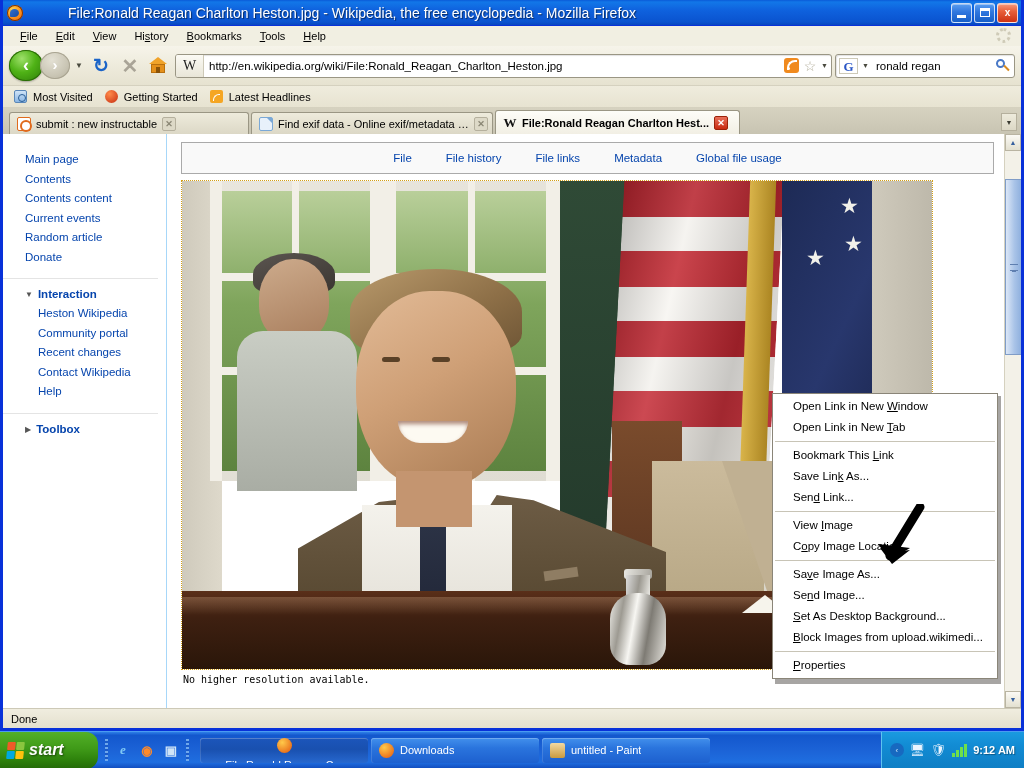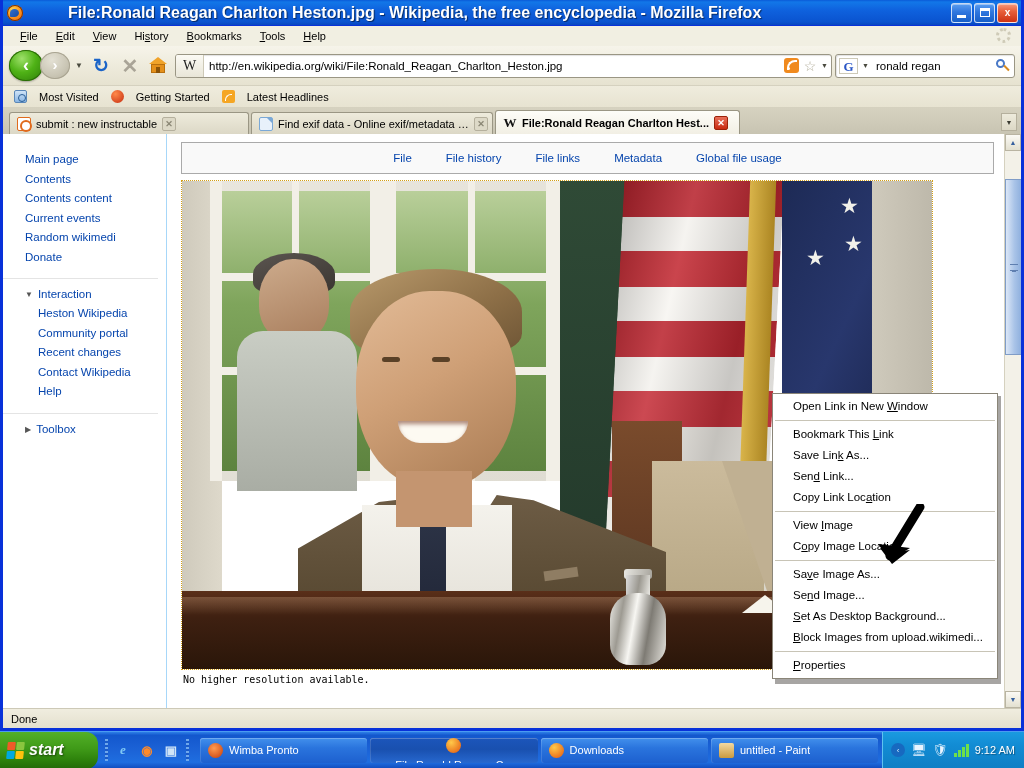--- a/index.html
+++ b/index.html
@@ -27,21 +27,21 @@
     border-radius:50%;
     background:radial-gradient(circle at 35% 30%,#ffd34e 0%,#ff9a1e 45%,#e8540c 100%);
     box-shadow:inset 0 0 0 1px #7a3206;
   }
   #titlebar .ffico::after{
     content:""; position:absolute; left:3px; top:4px; width:9px; height:8px;
     border-radius:50% 50% 50% 10%;
     background:linear-gradient(135deg,#2f6fd0,#1a4aa0);
   }
   #wintitle {
-    color:#fff; font-weight:bold; font-size:16px; flex:1;
+    color:#fff; font-weight:normal; font-size:14px; flex:1;
     text-shadow:1px 1px 1px rgba(0,0,0,.55);
     white-space:nowrap; overflow:hidden;padding-left:41px;
   }
   .winbtns { display:flex; gap:2px; padding-right:1px; }
   .winbtn {
     width:21px;height:20px; border-radius:3px; border:1px solid rgba(255,255,255,.75);
     display:flex; align-items:center; justify-content:center;
     color:#fff; font-size:10px; font-weight:bold; cursor:default;
     background:linear-gradient(180deg,#5b9ef0 0%,#2f76de 45%,#175fc8 100%);
     box-shadow:inset 0 1px 0 rgba(255,255,255,.4);
@@ -142,21 +142,21 @@
   }
   #magnify .lens{ position:absolute;left:4px;top:3px;width:9px;height:9px;border:2px solid #4a79c7;border-radius:50%;}
   #magnify .handle{ position:absolute;left:11px;top:11px;width:7px;height:2px;background:#d98b1f;transform:rotate(45deg);}
 
   
   #bookmarks{
     height:22px;flex:0 0 22px;display:flex;align-items:center;gap:2px;padding:0 6px;
     background:linear-gradient(180deg,#efecdd,#e7e3d1);
     border-bottom:1px solid #d5d1bf;
   }
-  .bm{ display:flex;align-items:center;gap:12px;padding:1px 5px;font-size:11px;color:#000;cursor:default;}
+  .bm{ display:flex;align-items:center;gap:6px;padding:1px 5px;font-size:11px;color:#000;cursor:default;}
   .bmico{ width:13px;height:13px;flex:0 0 13px;border-radius:2px;position:relative;}
   .bmico.folder{ background:linear-gradient(180deg,#cfe3f7,#8ab6e4); border:1px solid #5b87b8;}
   .bmico.folder::after{content:"";position:absolute;left:3px;top:3px;width:6px;height:6px;border:1.5px solid #2a5e96;border-radius:50%;}
   .bmico.ff{ border-radius:50%; background:radial-gradient(circle at 35% 30%,#ff8a4a,#c62d10); }
   .bmico.rss{ background:#f5a623;}
   .bmico.rss::after{content:"";position:absolute;left:3px;bottom:2px;width:6px;height:6px;border:1.5px solid #fff;border-right:0;border-bottom:0;border-radius:6px 0 0 0;}
 
   
   #tabstrip{
     height:26px;flex:0 0 26px;display:flex;align-items:flex-end;
@@ -197,21 +197,21 @@
   #pagescroll{ flex:1; display:flex; overflow:hidden; }
   #wsidebar{
     width:164px;flex:0 0 164px;background:#fff;padding-top:16px;
     border-right:1px solid #a7d7f9;
   }
   .wsect{ padding:0 0 8px 22px; }
   .wlink{ color:#0645ad; font-size:11.5px; line-height:19.5px; cursor:default; display:block; white-space:nowrap;}
   .wdiv{ height:1px;background:#e4e4e4;margin:3px 8px 6px 0; }
   .whead{ color:#4d4d4d;font-size:11.5px;line-height:19px;display:flex;align-items:center;gap:5px;}
   .whead .caret{ font-size:8px;color:#555; }
-  .whead .lbl{ color:#0645ad; }
+  .whead .lbl{ color:#0645ad;font-weight:bold; }
   .sub { padding-left:13px; }
 
   #wcontent{ flex:1; background:#fff; padding:8px 10px 0 14px; overflow:hidden; position:relative;}
   #filetabs{
     border:1px solid #aaa; background:#f9f9f9; height:32px;
     display:flex;align-items:center;justify-content:center;gap:34px;
   }
   #filetabs a{ color:#0645ad;font-size:11.5px;cursor:default;}
   #imgbox{
     margin-top:6px; width:752px; height:490px;
@@ -369,21 +369,21 @@
   .tico.pronto{ background:radial-gradient(circle at 40% 35%,#ff9b52,#c63a08); }
   .tico.paint{ border-radius:2px; background:linear-gradient(180deg,#f3d9a0,#c99a3f); }
   #tray{
     height:37px;display:flex;align-items:center;gap:6px;padding:0 9px 0 8px;
     background:linear-gradient(180deg,#1a9ae0 0%,#128cd4 35%,#0f7ec4 100%);
     border-left:1px solid #5fc2f0;
   }
   #tray .chev{ width:14px;height:14px;border-radius:50%;background:#1769c0;color:#cfe8fb;font-size:8px;
      display:flex;align-items:center;justify-content:center;}
   #tray .ti{ font-size:12px;color:#e9f4ff; }
-  #clock{ color:#fff;font-size:11px;text-shadow:1px 1px 1px rgba(0,0,0,.35); }
+  #clock{ color:#fff;font-size:11px;text-shadow:1px 1px 1px rgba(0,0,0,.35);font-weight:bold; }
   .bars{ display:flex;align-items:flex-end;gap:1px;height:13px;}
   .bars i{ width:3px;background:#6ee04a;display:block;}
 </style>
 </head>
 <body>
 
 <div id="window">
 
   <div id="titlebar">
     <div class="ffico"></div>
@@ -493,21 +493,21 @@
 
     <div id="pagearea">
       <div id="pagescroll">
 
         <div id="wsidebar">
           <div class="wsect">
             <a class="wlink">Main page</a>
             <a class="wlink">Contents</a>
             <a class="wlink">Contents content</a>
             <a class="wlink">Current events</a>
-            <a class="wlink">Random wikimedi</a>
+            <a class="wlink">Random article</a>
             <a class="wlink">Donate</a>
           </div>
           <div class="wdiv"></div>
           <div class="wsect">
             <div class="whead">
               <span class="caret">▼</span>
               <span class="lbl">Interaction</span>
             </div>
             <div class="sub">
               <a class="wlink">Heston Wikipedia</a>
@@ -619,25 +619,25 @@
                 <div class="neck"></div>
                 <div class="body"></div>
             </div>
           </div>
 
           <div id="caption">No higher resolution available.</div>
 
           <div id="ctxshadow"></div>
           <div id="ctxmenu">
             <div class="item">Open Link in New <u>W</u>indow</div>
+            <div class="item">Open Link in New <u>T</u>ab</div>
             <div class="sep"></div>
             <div class="item">Bookmark This <u>L</u>ink</div>
             <div class="item">Save Lin<u>k</u> As...</div>
             <div class="item">Sen<u>d</u> Link...</div>
-            <div class="item">Copy Link Loc<u>a</u>tion</div>
             <div class="sep"></div>
             <div class="item">View <u>I</u>mage</div>
             <div class="item">C<u>o</u>py Image Location</div>
             <div class="sep"></div>
             <div class="item">Sa<u>v</u>e Image As...</div>
             <div class="item">Se<u>n</u>d Image...</div>
             <div class="item"><u>S</u>et As Desktop Background...</div>
             <div class="item"><u>B</u>lock Images from upload.wikimedi...</div>
             <div class="sep"></div>
             <div class="item"><u>P</u>roperties</div>
@@ -686,24 +686,20 @@
 
   <div id="quicklaunch">
     <span class="qlsep"></span>
     <span class="qli" style="color:#7ec8f5;font-style:italic;font-family:'Liberation Serif',serif">e</span>
     <span class="qli" style="color:#ff8a2a">◉</span>
     <span class="qli" style="color:#cfe4f7">▣</span>
     <span class="qlsep"></span>
   </div>
 
   <div class="tasks">
-    <div class="taskbtn">
-      <span class="tico pronto"></span>
-      <span class="tl">Wimba Pronto</span>
-    </div>
     <div class="taskbtn active">
       <span class="tico ff"></span>
       <span class="tl">File:Ronald Reagan C...</span>
     </div>
     <div class="taskbtn">
       <span class="tico ff"></span>
       <span class="tl">Downloads</span>
     </div>
     <div class="taskbtn">
       <span class="tico paint"></span>

